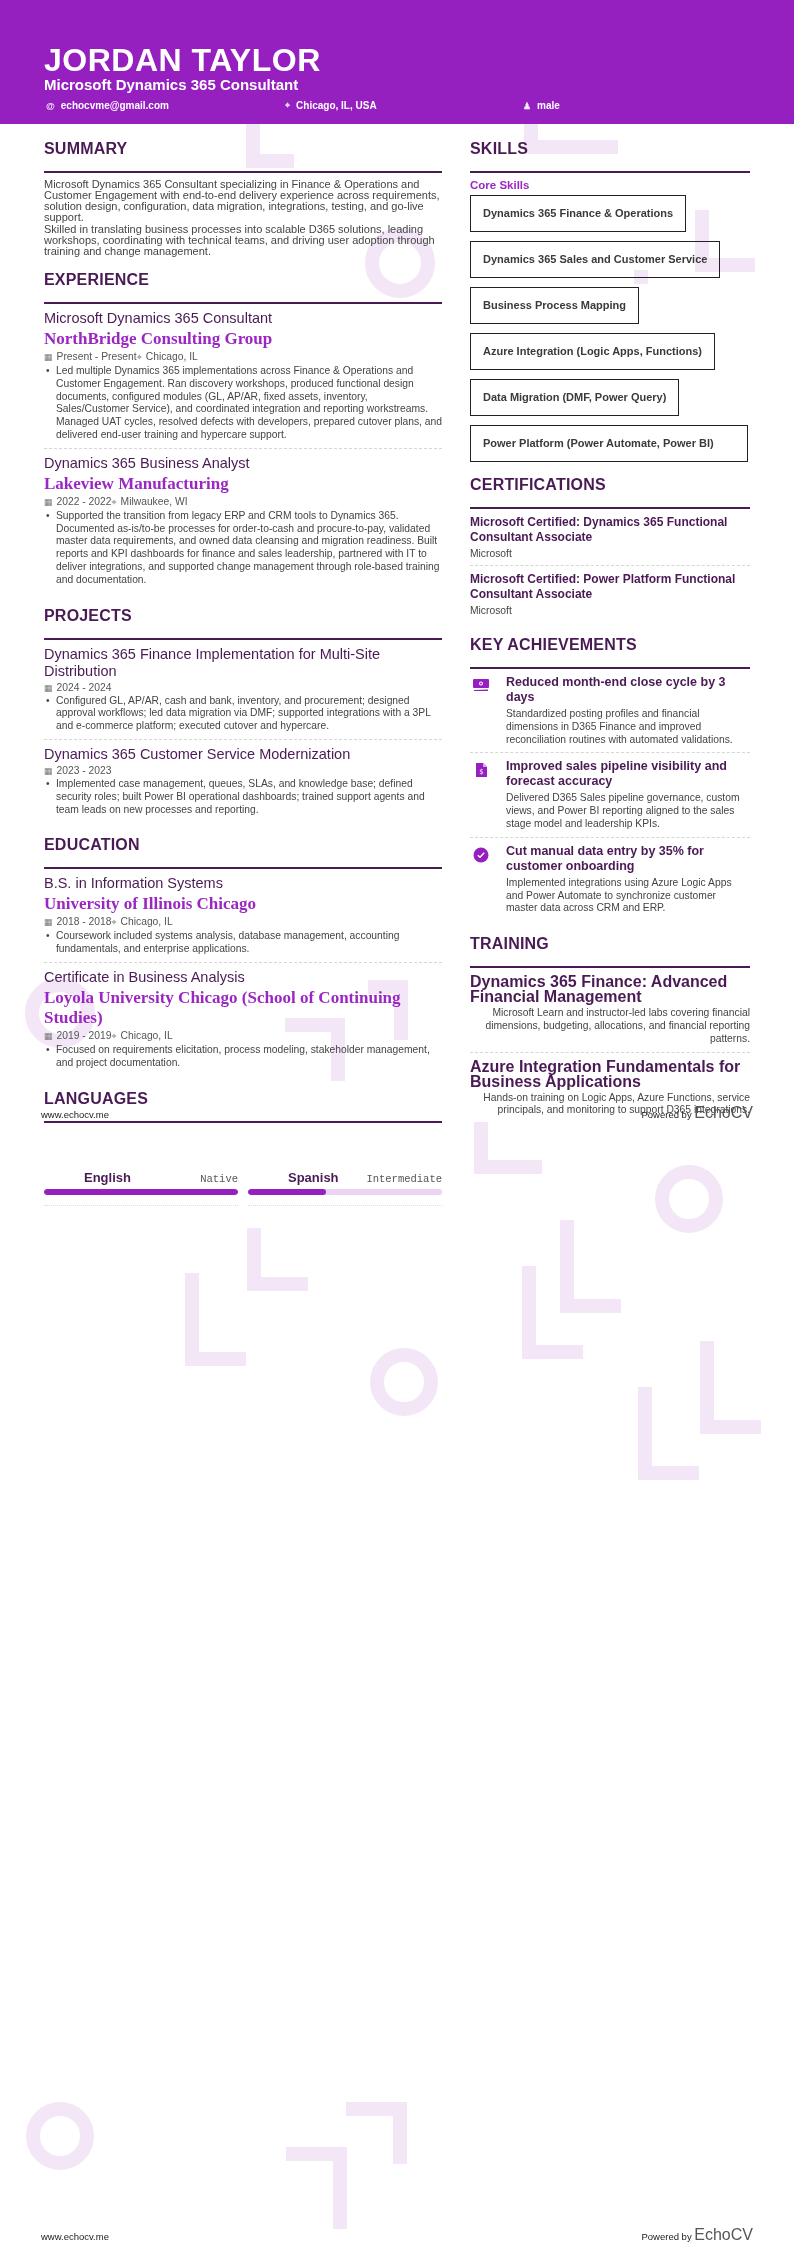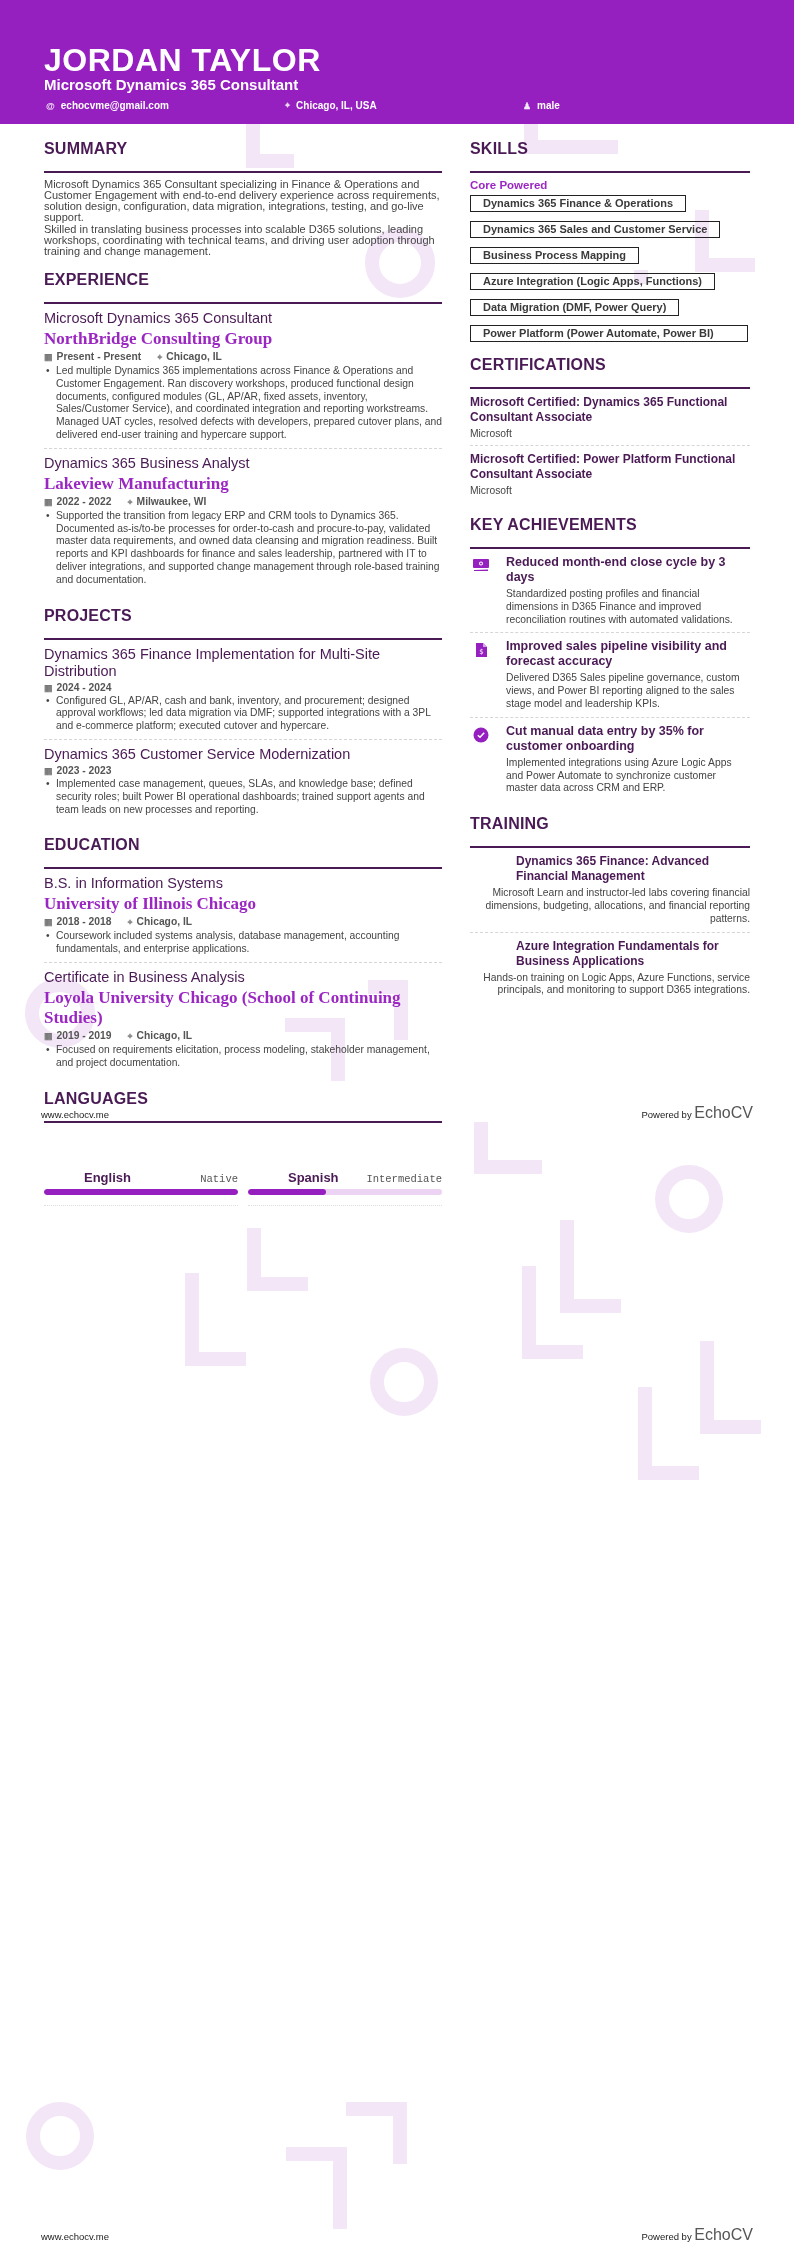--- a/index.html
+++ b/index.html
@@ -22,38 +22,38 @@
   .right { left: 470px; top: 140px; width: 280px; }
 
   .sec-title { font-size: 16px; font-weight: bold; color: #4a1a55; padding-bottom: 13px; border-bottom: 2px solid #4a1a55; margin-bottom: 6px; letter-spacing: 0.2px; }
   .section { margin-bottom: 14px; }
   .para { font-size: 11px; line-height: 11px; color: #444; }
 
   .item { padding-bottom: 6px; margin-bottom: 6px; border-bottom: 1px dashed #d6d6d6; }
   .item.last { border-bottom: none; }
   .item-title { font-size: 14.5px; color: #4a1a55; line-height: 17px; }
   .item-org { font-size: 17px; font-weight: bold; color: #9b27c2; margin-top: 2px; font-family: Liberation Serif, serif; }
-  .meta { font-size: 10.3px; color: #555; display: flex; gap: 16px; margin-top: 2px; font-weight: bold; }
+  .meta { font-size: 10.3px; color: #555; display: flex; margin-top: 2px; }
   .meta span.ic { color: #777; font-size: 9px; margin-right: 4px; }
   .bullet { font-size: 10.3px; line-height: 12.8px; color: #444; padding-left: 12px; position: relative; margin-top: 2px; }
   .bullet::before { content: "•"; position: absolute; left: 2px; top: 0; }
 
   .core { font-size: 11.5px; font-weight: bold; color: #9b27c2; margin-bottom: 4px; }
-  .chip { display: block; width: fit-content; max-width: 278px; border: 1.5px solid #222; padding: 1px 12px; font-size: 11px; font-weight: bold; color: #3a3a3a; margin-bottom: 9px; line-height: 13px; }
+  .chip { display: block; width: fit-content; max-width: 278px; border: 1.5px solid #222; padding: 11px 12px; font-size: 11px; font-weight: bold; color: #3a3a3a; margin-bottom: 9px; line-height: 13px; }
 
   .cert-title { font-size: 12px; font-weight: bold; color: #4a1a55; line-height: 15px; }
   .cert-issuer { font-size: 10.3px; color: #444; margin-top: 3px; }
 
   .ach { display: flex; gap: 14px; padding-bottom: 6px; margin-bottom: 6px; border-bottom: 1px dashed #d6d6d6; }
   .ach.last { border-bottom: none; }
   .ach-ic { width: 22px; flex: none; display: flex; justify-content: center; padding-top: 3px; }
   .ach-title { font-size: 12.5px; font-weight: bold; color: #4a1a55; line-height: 15px; }
   .ach-desc { font-size: 10.3px; color: #444; line-height: 12.8px; margin-top: 3px; }
 
-  .tr-title { font-size: 12px; font-weight: bold; color: #4a1a55; line-height: 15px; margin-left: 46px; }
+  .tr-title { font-size: 16px; font-weight: bold; color: #4a1a55; line-height: 15px; }
   .tr-desc { font-size: 10.3px; color: #444; line-height: 12.8px; margin-top: 3px; text-align: right; }
 
   .footer { position: absolute; left: 41px; right: 41px; font-size: 9.5px; color: #222; display: flex; justify-content: space-between; align-items: baseline; z-index: 1; }
   .footer .brand { font-size: 16px; color: #555; }
 
   .langs { position: absolute; left: 44px; top: 1170px; width: 398px; display: flex; gap: 10px; z-index: 1; }
   .lang { flex: 1; }
   .lang-row { display: flex; justify-content: space-between; align-items: baseline; }
   .lang-name { font-size: 13px; font-weight: bold; color: #4a1a55; padding-left: 40px; }
   .lang-level { font-size: 10.5px; color: #555; font-family: Liberation Mono, monospace; }
@@ -174,21 +174,21 @@
 
   <div class="section">
     <div class="sec-title">LANGUAGES</div>
   </div>
 </div>
 
 <div class="col right">
 
   <div class="section">
     <div class="sec-title">SKILLS</div>
-    <div class="core">Core Powered</div>
+    <div class="core">Core Skills</div>
     <div class="chip">Dynamics 365 Finance &amp; Operations</div>
     <div class="chip">Dynamics 365 Sales and Customer Service</div>
     <div class="chip">Business Process Mapping</div>
     <div class="chip">Azure Integration (Logic Apps, Functions)</div>
     <div class="chip">Data Migration (DMF, Power Query)</div>
     <div class="chip" style="width:278px;">Power Platform (Power Automate, Power BI)</div>
   </div>
 
   <div class="section">
     <div class="sec-title">CERTIFICATIONS</div>

